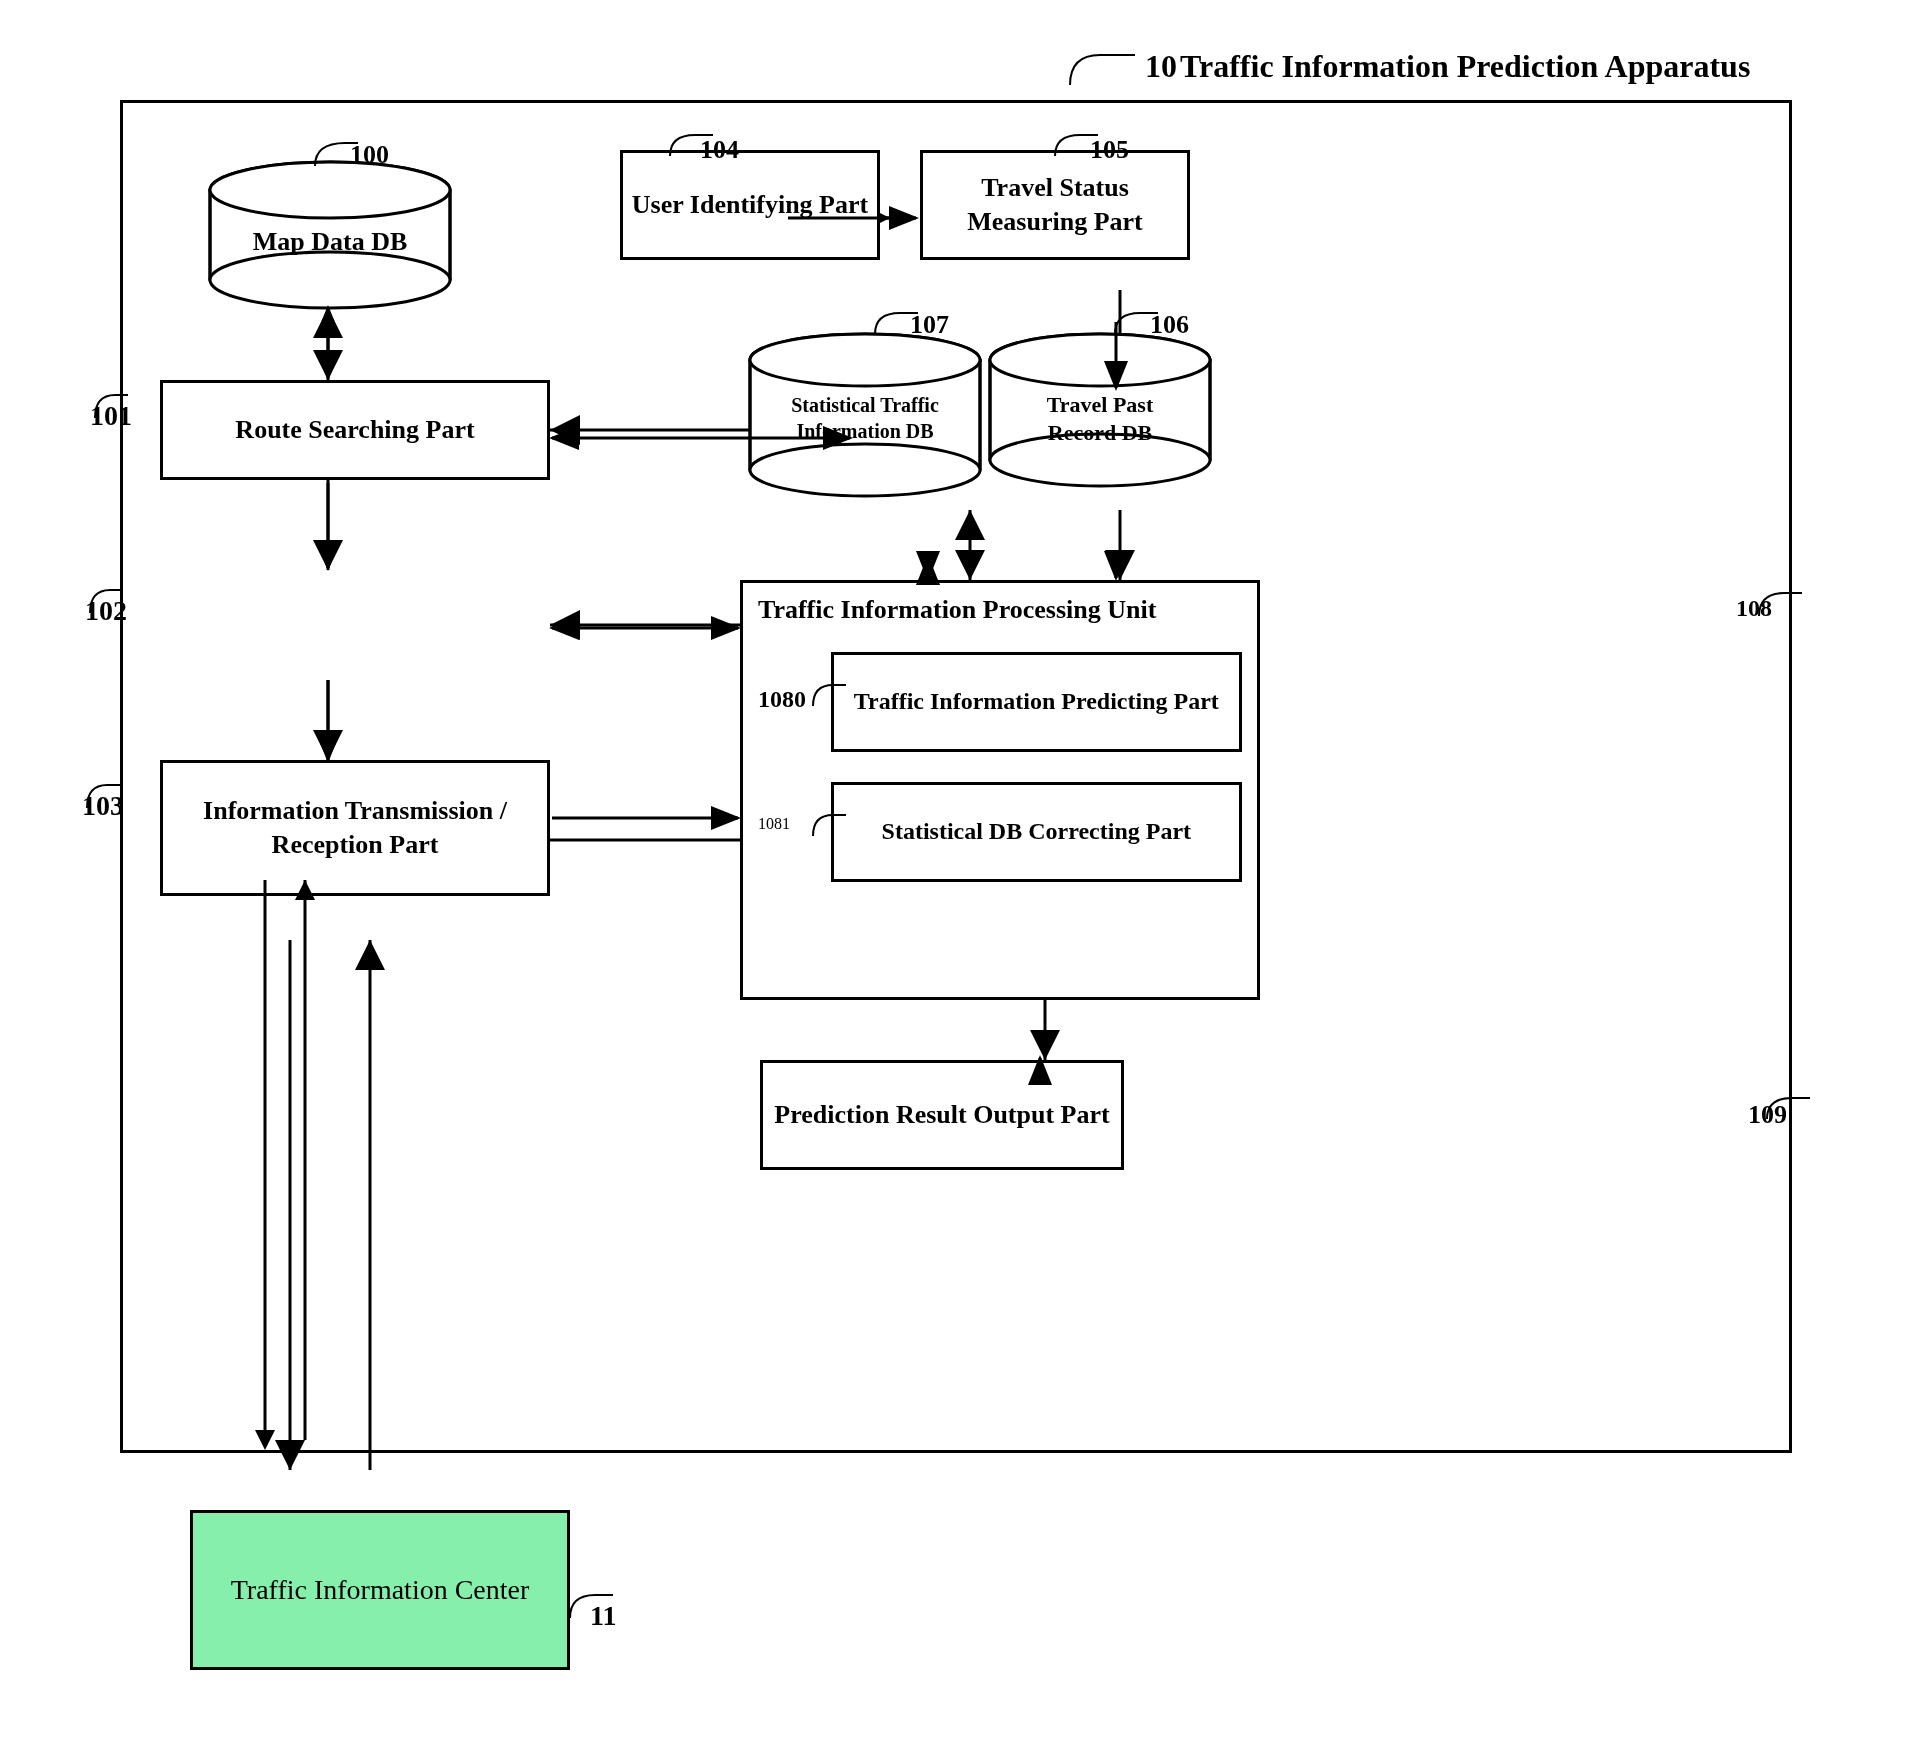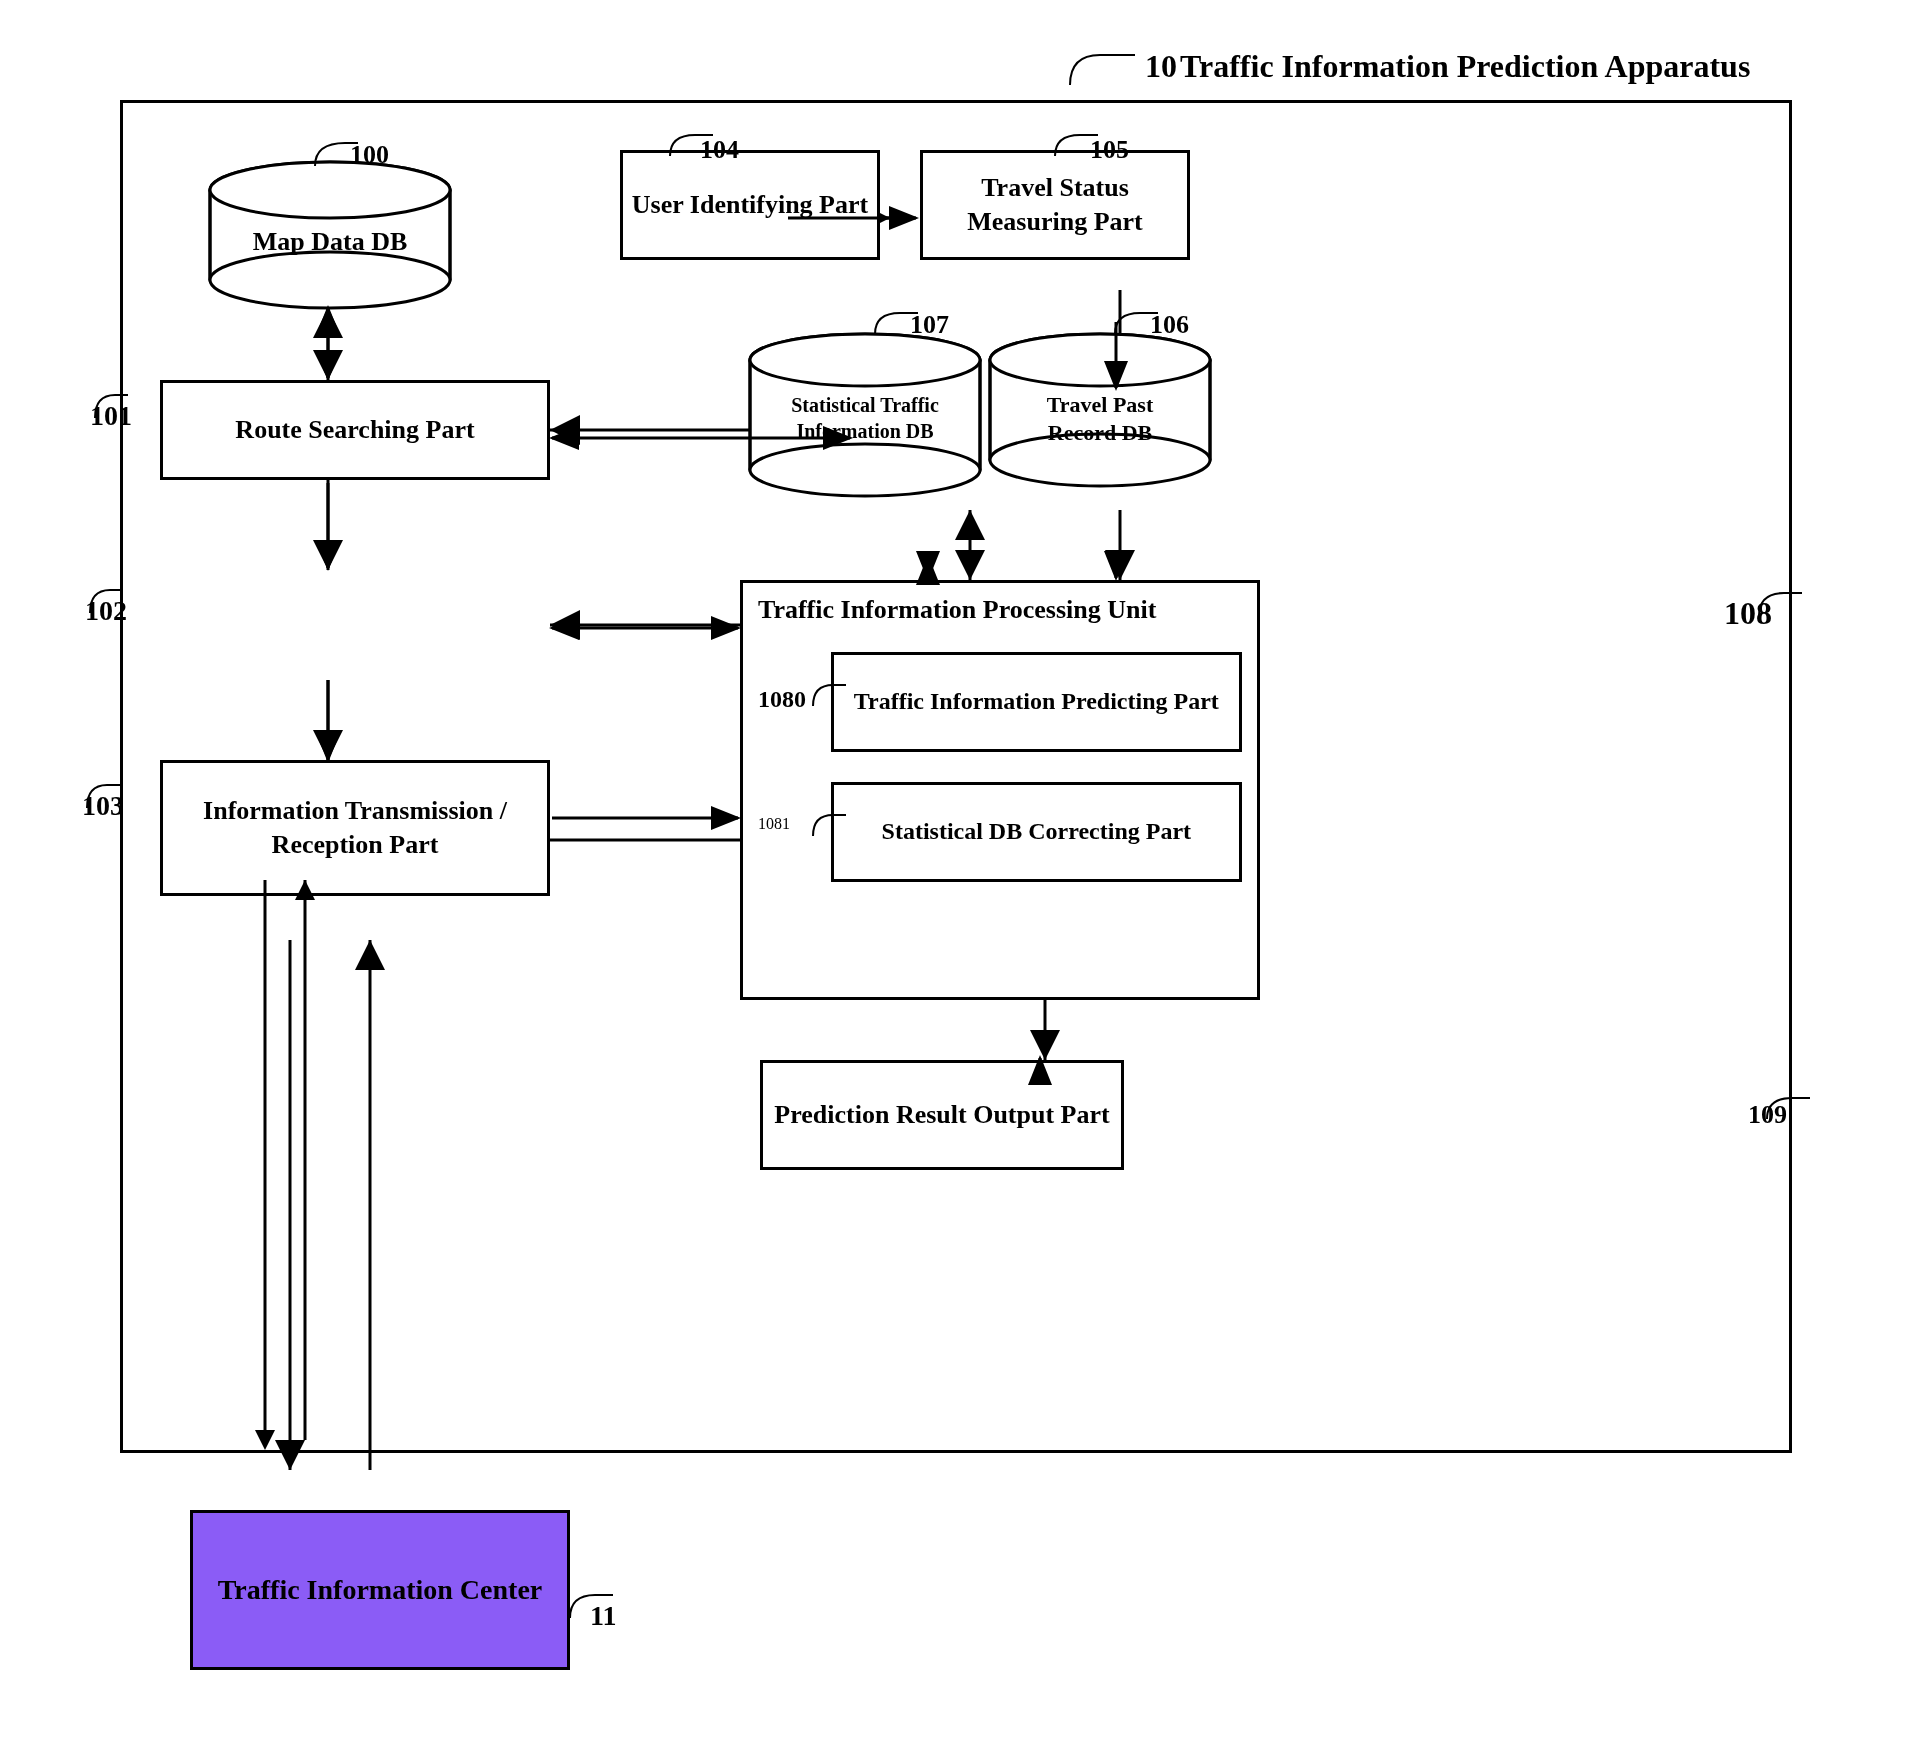--- a/index.html
+++ b/index.html
@@ -70,27 +70,27 @@
       left: 0;
       width: 100%;
       height: 100%;
       pointer-events: none;
     }
 
     
     .tic-box {
       position: absolute;
       border: 3px solid #000;
-      background: #8b5cf6;
+      background: #86efac;
       display: flex;
       align-items: center;
       justify-content: center;
       text-align: center;
       font-size: 28px;
-      font-weight: bold;
+      font-weight: normal;
       line-height: 1.4;
     }
   </style>
 </head>
 <body>
 
 <div class="diagram-container">
 
   <div style="position:absolute; top:0; left:400px; right:0; display:flex; gap:10px;">
     <svg width="80" height="45" style="margin-left:600px; margin-top:5px;">
@@ -256,21 +256,21 @@
         <span>Statistical DB Correcting Part</span>
       </div>
       <div style="position:absolute; top:32px; left:0px; font-size:16px; font-weight:normal;text-align:center;">1081</div>
       <svg style="position:absolute; top:28px; left:50px;" width="40" height="28">
         <path d="M5,26 Q5,5 25,5" stroke="#000" stroke-width="2" fill="none"></path>
         <line x1="25" y1="5" x2="38" y2="5" stroke="#000" stroke-width="2"></line>
       </svg>
     </div>
   </div>
 
-  <div style="position:absolute; top:555px; right:100px; font-size:32px; font-weight:bold;">108</div>
+  <div style="position:absolute; top:555px; right:100px; font-size:24px; font-weight:bold;">108</div>
   <svg style="position:absolute; top:548px; right:68px;" width="50" height="30">
     <path d="M5,28 Q5,5 30,5" stroke="#000" stroke-width="2" fill="none"></path>
     <line x1="30" y1="5" x2="48" y2="5" stroke="#000" stroke-width="2"></line>
   </svg>
 
   <div class="component-box" style="position:absolute; top:1020px; left:700px; width:364px; height:110px;">
     <span>Prediction Result Output Part</span>
   </div>
   <div style="position:absolute; top:1060px; right:85px; font-size:26px; font-weight:bold;">109</div>
   <svg style="position:absolute; top:1053px; right:60px;" width="50" height="28">

